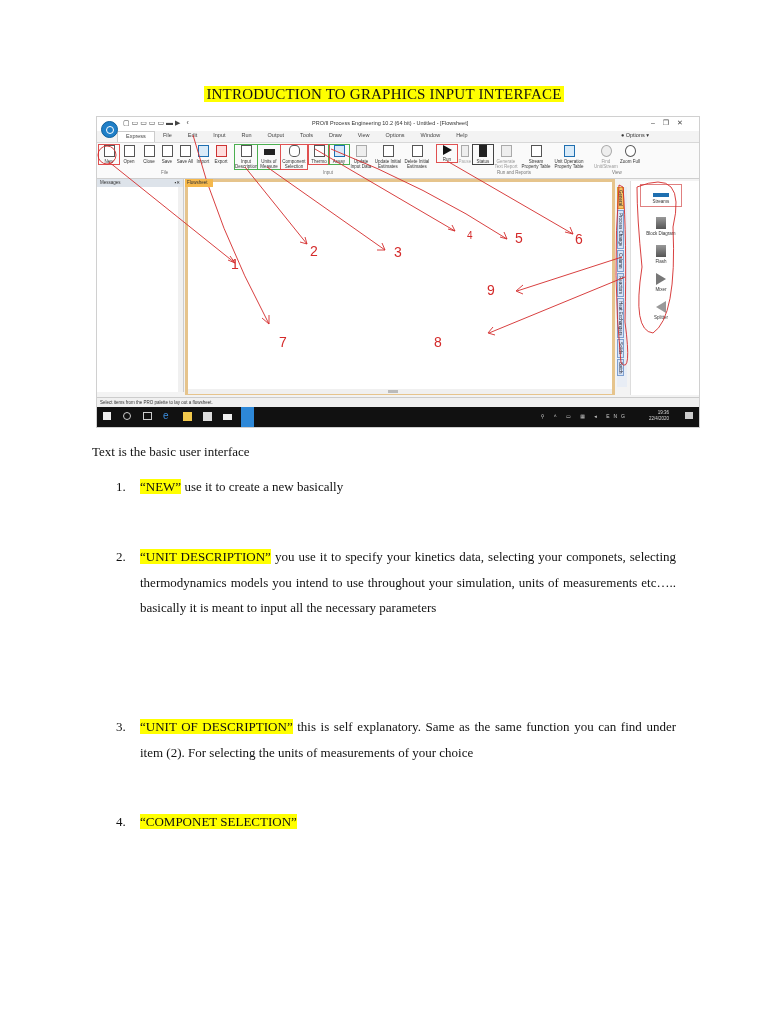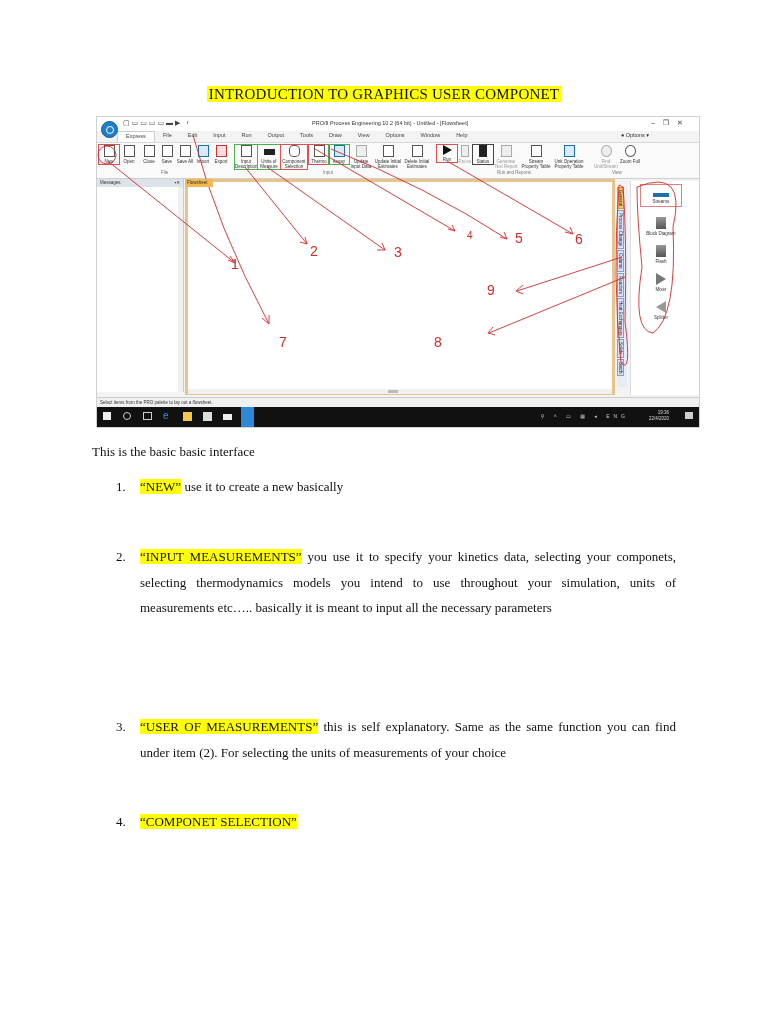--- a/index.html
+++ b/index.html
@@ -56,21 +56,21 @@
 
   
   .para { position:absolute; left:92px; font-size:13px; }
   .li { position:absolute; left:116px; width:560px; font-size:13px; line-height:25.5px; }
   .li .num { position:absolute; left:0; top:0; }
   .li .txt { display:block; margin-left:24px; text-align:justify; }
 </style>
 </head>
 <body>
 
-<div class="doc-title"><span class="hl">INTRODUCTION TO GRAPHICS USER COMPONET</span></div>
+<div class="doc-title"><span class="hl">INTRODUCTION TO GRAPHICS INPUT INTERFACE</span></div>
 
 <div class="shot">
   <div class="qa">
     <span class="qa-icons">▢▭▭▭▭▬▶ ‹</span>
     <span class="win-title">PRO/II Process Engineering 10.2 (64 bit) - Untitled - [Flowsheet]</span>
     <span class="win-ctrls">–❐✕</span>
   </div>
   <div class="app-logo"></div>
   <div class="menu">
     <span class="active">Express</span>
@@ -199,33 +199,33 @@
       <text x="370" y="122" font-size="10">4</text>
       <text x="418" y="126">5</text>
       <text x="478" y="127">6</text>
       <text x="182" y="230">7</text>
       <text x="337" y="230">8</text>
       <text x="390" y="178">9</text>
     </g>
   </svg>
 </div>
 
-<div class="para" style="top:444px">This is the basic basic interface</div>
+<div class="para" style="top:444px">Text is the basic user interface</div>
 
 <div class="li" style="top:474px">
   <span class="num">1.</span>
   <span class="txt"><span class="hl">“NEW”</span><span> use it to create a new basically</span></span>
 </div>
 
 <div class="li" style="top:544px">
   <span class="num">2.</span>
-  <span class="txt"><span class="hl">“INPUT MEASUREMENTS”</span><span>  you use it to specify your kinetics data, selecting your componets, selecting thermodynamics models you intend to use throughout your simulation, units of measurements etc….. basically it is meant to input all the necessary parameters</span></span>
+  <span class="txt"><span class="hl">“UNIT DESCRIPTION”</span><span>  you use it to specify your kinetics data, selecting your componets, selecting thermodynamics models you intend to use throughout your simulation, units of measurements etc….. basically it is meant to input all the necessary parameters</span></span>
 </div>
 
 <div class="li" style="top:714px">
   <span class="num">3.</span>
-  <span class="txt"><span class="hl">“USER OF MEASUREMENTS”</span><span> this is self explanatory. Same as the same function you can find under item (2). For selecting the units of measurements of your choice</span></span>
+  <span class="txt"><span class="hl">“UNIT OF DESCRIPTION”</span><span> this is self explanatory. Same as the same function you can find under item (2). For selecting the units of measurements of your choice</span></span>
 </div>
 
 <div class="li" style="top:809px">
   <span class="num">4.</span>
   <span class="txt"><span class="hl">“COMPONET SELECTION”</span><span></span></span>
 </div>
 
 </body></html>

